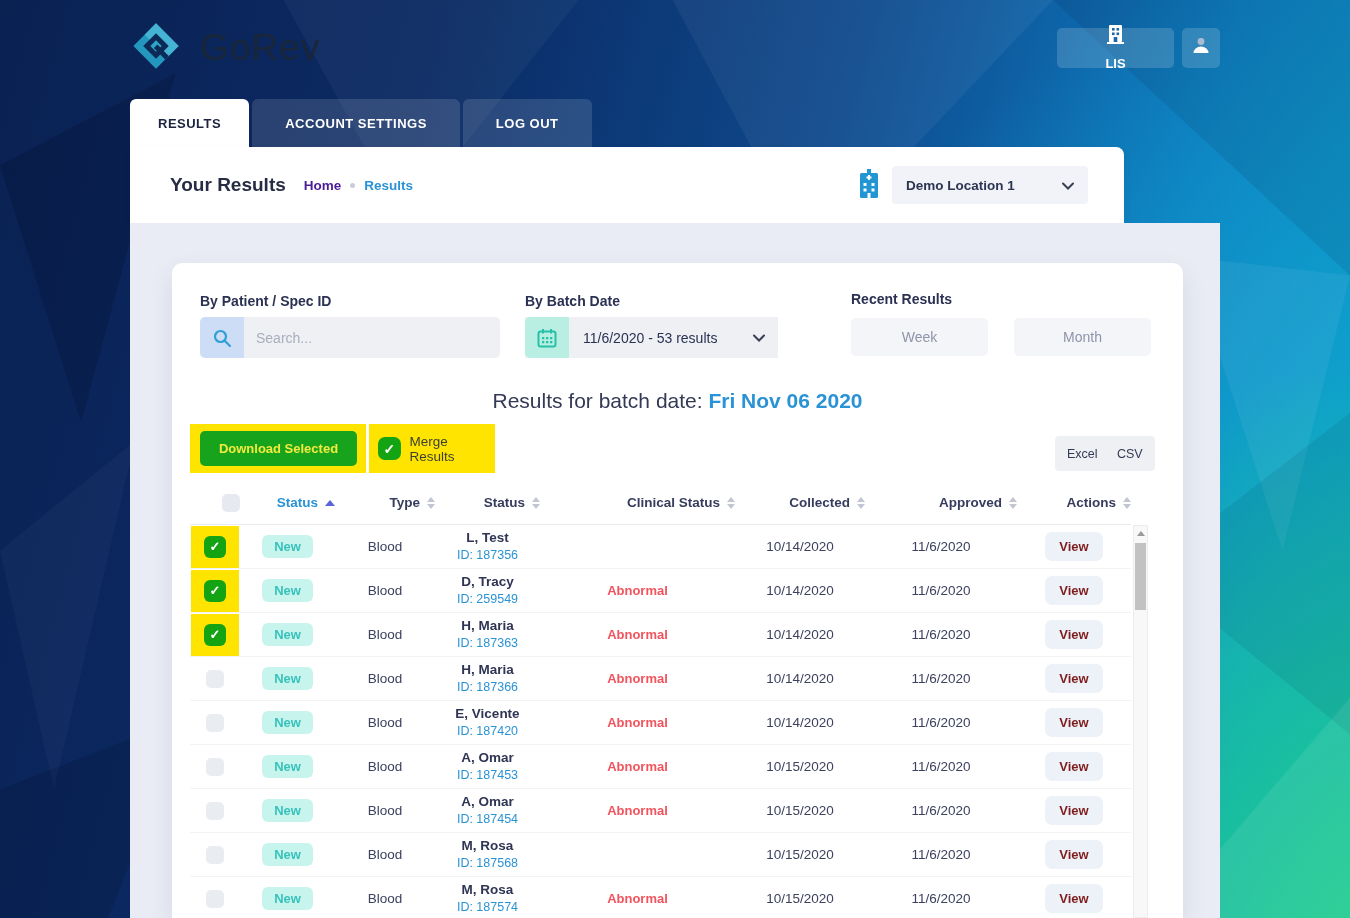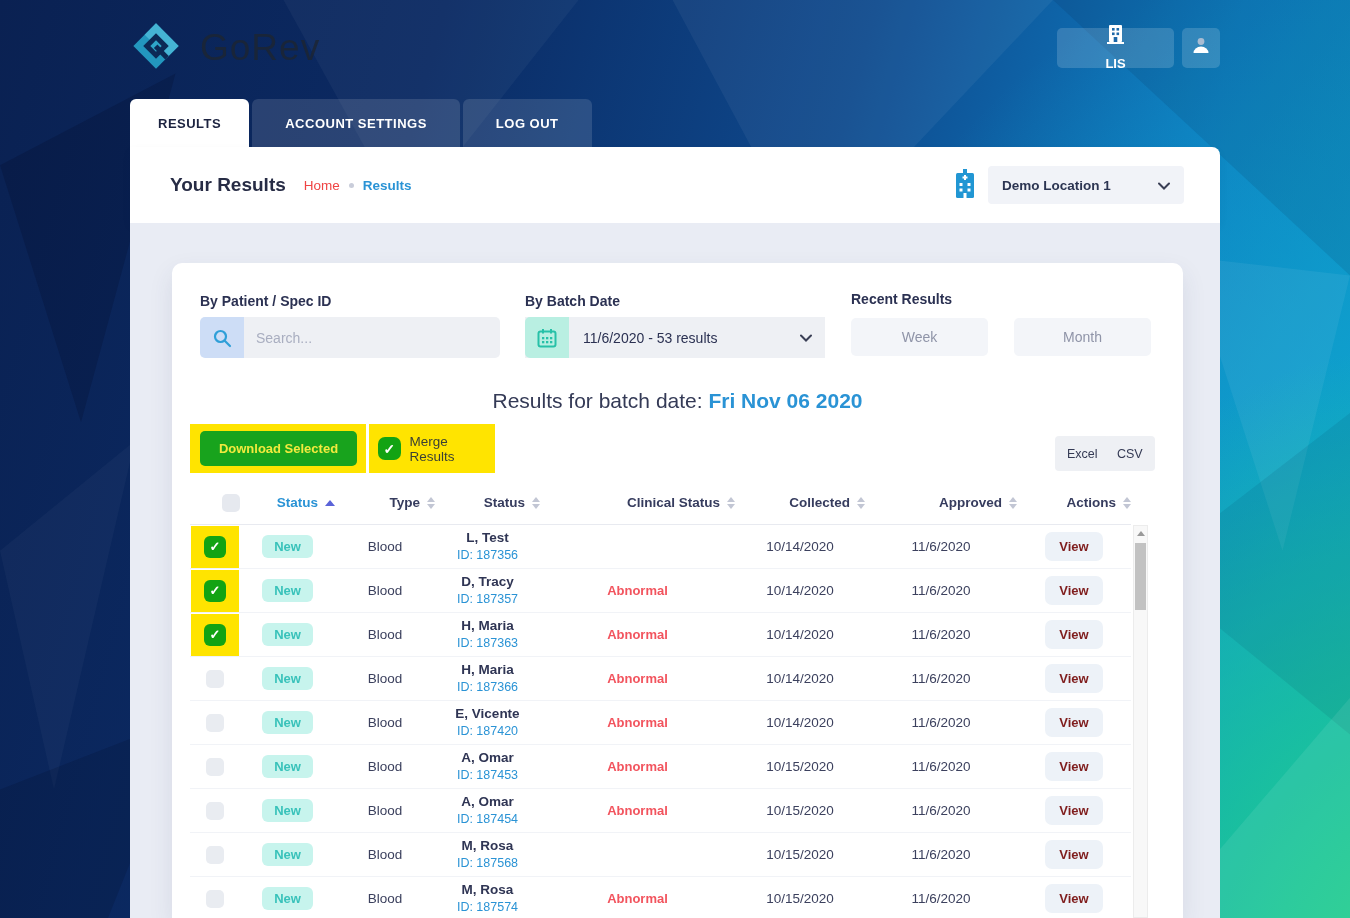--- a/index.html
+++ b/index.html
@@ -36,25 +36,25 @@
     display:flex; align-items:center; justify-content:center; cursor:pointer; }
 
   
   .tabs { position:absolute; left:130px; top:99px; display:flex; gap:3px; }
   .tab { height:48px; padding:0 28px; display:flex; align-items:center; font-size:13px;
     font-weight:700; letter-spacing:.5px; border-radius:6px 6px 0 0; cursor:pointer; }
   .tab.active { background:#fff; color:#1c2340; }
   .tab.inactive { background:rgba(255,255,255,.13); color:#fff; padding:0 33px; }
 
   
-  .strip { position:absolute; left:130px; top:147px; width:1090px; height:76px; background:#fff;
+  .strip { position:absolute; left:130px; top:147px; width:994px; height:76px; background:#fff;
     border-radius:0 8px 0 0; display:flex; align-items:center; box-shadow:0 4px 10px rgba(20,30,70,.05); }
   .strip-title { margin-left:40px; font-size:19px; font-weight:700; color:#272c45; }
   .crumbs { margin-left:18px; display:flex; align-items:center; gap:9px; font-size:13.5px; }
-  .crumb-home { color:#ef4444; cursor:pointer; }
+  .crumb-home { color:#4c1d95; cursor:pointer;font-weight:bold; }
   .crumb-dot { width:5px; height:5px; border-radius:50%; background:#c9cdda; }
   .crumb-cur { color:#2a93d5; font-weight:600; cursor:pointer; }
   .loc-group { margin-left:auto; margin-right:36px; display:flex; align-items:center; gap:11px; }
   .loc-select { width:196px; height:38px; background:#f1f3f8; border-radius:4px; display:flex;
     align-items:center; justify-content:space-between; padding:0 14px; cursor:pointer; }
   .loc-select span { font-size:13.5px; font-weight:600; color:#2c3552; }
 
   
   .panel { position:absolute; left:130px; top:223px; width:1090px; height:695px; background:#e9ecf4; }
   .card { position:absolute; left:172px; top:263px; width:1011px; height:655px; background:#fff;
@@ -63,21 +63,21 @@
   .f-label { position:absolute; font-size:14px; font-weight:700; color:#2b3152; }
   .lab-patient { left:28px; top:30px; } .lab-batch { left:353px; top:30px; } .lab-recent { left:679px; top:28px; }
 
   .search-box { position:absolute; left:28px; top:54px; width:300px; height:41px; display:flex; }
   .s-icon { width:44px; background:#cdddf6; border-radius:5px 0 0 5px; display:flex;
     align-items:center; justify-content:center; cursor:pointer; }
   .search-box input { flex:1; border:none; outline:none; background:#eef0f4; border-radius:0 5px 5px 0;
     padding:0 12px; font-size:14px; color:#2b3152; font-family:inherit; }
   .search-box input::placeholder { color:#a9aec0; }
 
-  .batch-box { position:absolute; left:353px; top:54px; width:300px; height:41px; display:flex;
+  .batch-box { position:absolute; left:353px; top:54px; width:253px; height:41px; display:flex;
     background:#eef0f4; border-radius:0; cursor:pointer; }
   .b-icon { width:44px; background:#b9efe2; border-radius:5px 0 0 5px; display:flex;
     align-items:center; justify-content:center; }
   .b-val { flex:1; display:flex; align-items:center; padding:0 14px; font-size:14px; color:#2b3152; }
   .b-chev { display:flex; align-items:center; padding-right:13px; }
 
   .pill { position:absolute; top:55px; width:137px; height:38px; background:#f3f5f9; border-radius:5px;
     display:flex; align-items:center; justify-content:center; font-size:14px; color:#8f94a8; cursor:pointer; }
   .pill-week { left:679px; } .pill-month { left:842px; }
 
@@ -382,21 +382,21 @@
       <span class="hl-box on">
         <span class="row-cb checked"></span>
       </span>
     </div>
     <div class="cell">
             <span class="badge-new">New</span>
           </div>
     <div class="cell c-type">Blood</div>
     <div class="cell c-patient">
       <span class="p-name">D, Tracy</span>
-      <span class="p-id">ID: 187357</span>
+      <span class="p-id">ID: 259549</span>
     </div>
     <div class="cell c-clinical">Abnormal</div>
     <div class="cell c-date">10/14/2020</div>
     <div class="cell c-date">11/6/2020</div>
     <div class="cell">
             <button class="btn-view">View</button>
           </div>
   </div>
         <div class="trow grid-cols">
     <div class="cell">

